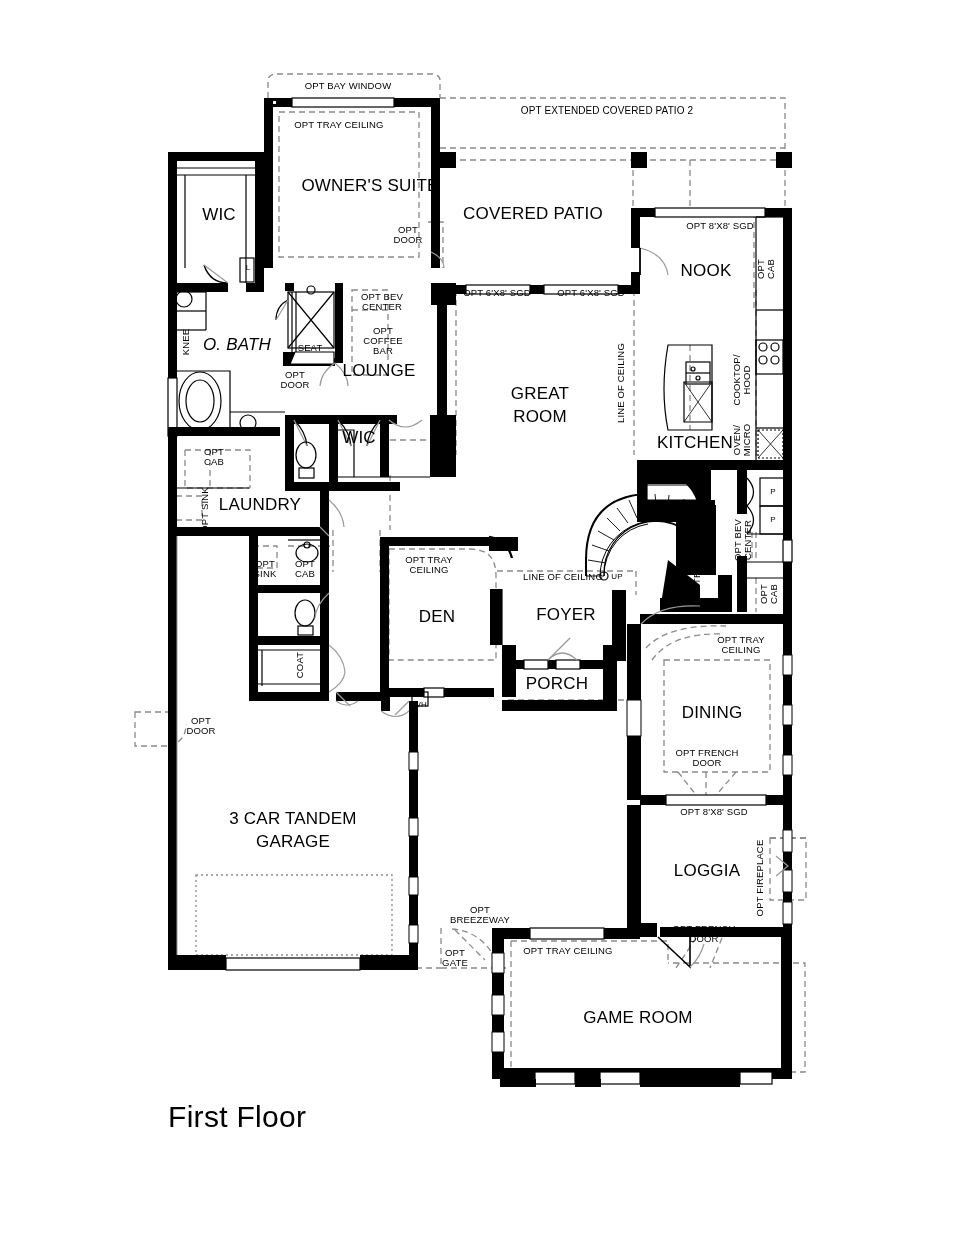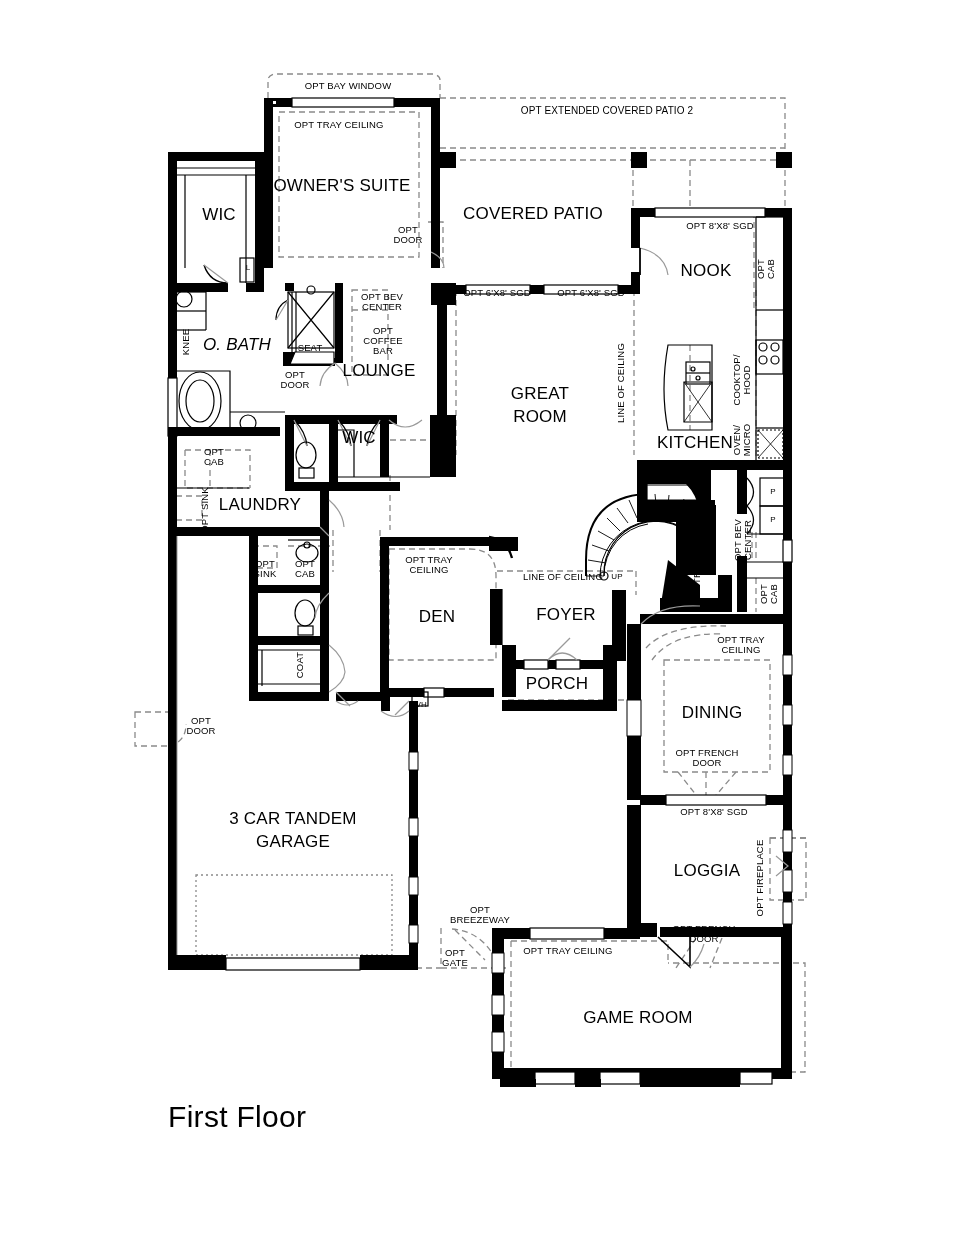--- a/index.html
+++ b/index.html
@@ -404,21 +404,21 @@
 
     <path d="M776 856 L788 866 L776 876" stroke="#9a9a9a"></path>
 
     <path d="M658 937 L690 967 L690 937" stroke="#000" stroke-width="1.6"></path>
     <path d="M690 967 Q700 958 704 944" stroke="#9a9a9a"></path>
   </g>
 </svg>
 </div>
 
 <div id="labels">
-    <div class="lbl room" style="left: 342px; top: 186px; text-align: center;">OWNER'S SUITE</div>
+    <div class="lbl room" style="left: 370px; top: 186px; text-align: center;">OWNER'S SUITE</div>
     <div class="lbl room" style="left: 219px; top: 215px;">WIC</div>
     <div class="lbl room" style="left: 533px; top: 214px;">COVERED PATIO</div>
     <div class="lbl room" style="left: 706px; top: 271px;">NOOK</div>
     <div class="lbl room" style="left: 237px; top: 345px; font-style: italic;">O. BATH</div>
     <div class="lbl room" style="left: 379px; top: 371px;">LOUNGE</div>
     <div class="lbl room" style="left: 540px; top: 394px;">GREAT</div>
     <div class="lbl room" style="left: 540px; top: 417px;">ROOM</div>
     <div class="lbl room" style="left: 695px; top: 443px;">KITCHEN</div>
     <div class="lbl room" style="left: 359px; top: 438px;">WIC</div>
     <div class="lbl room" style="left: 260px; top: 505px;">LAUNDRY</div>

